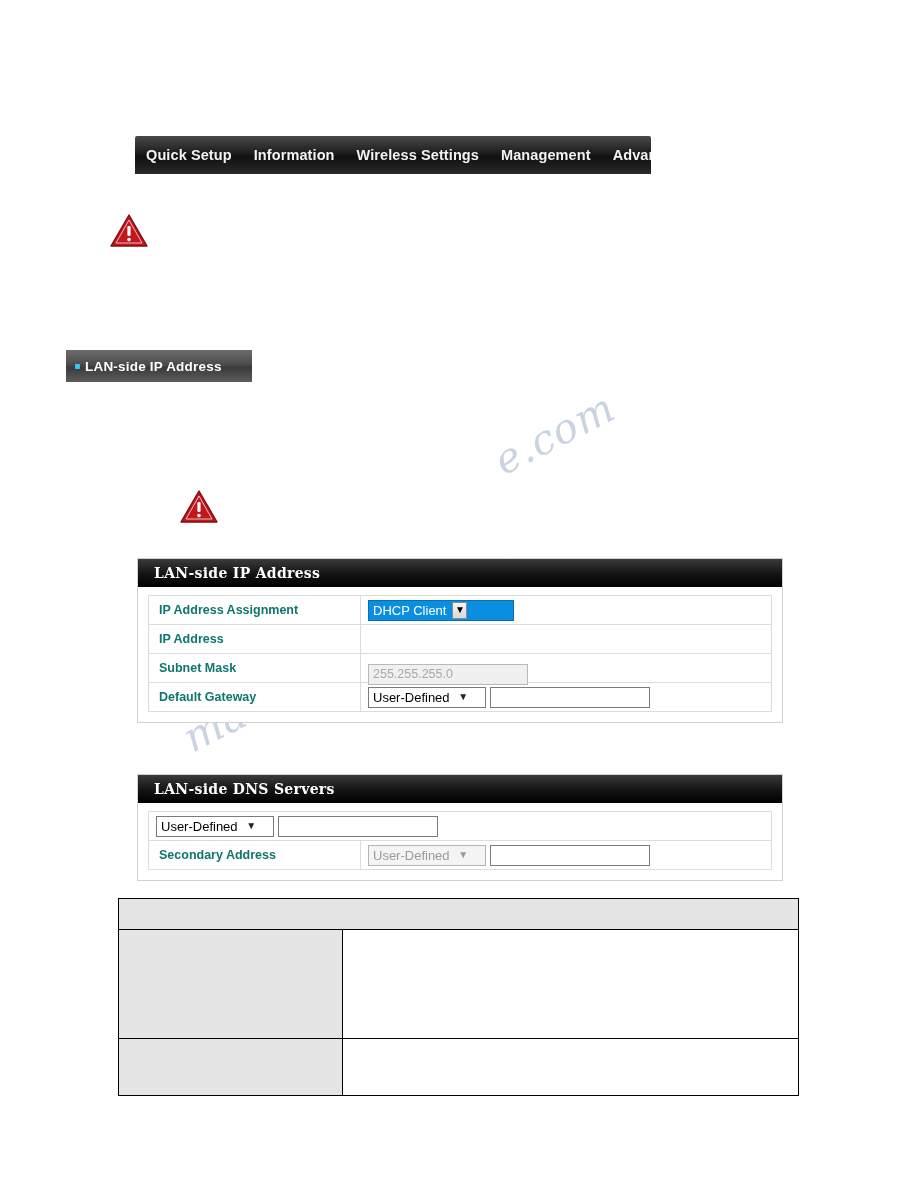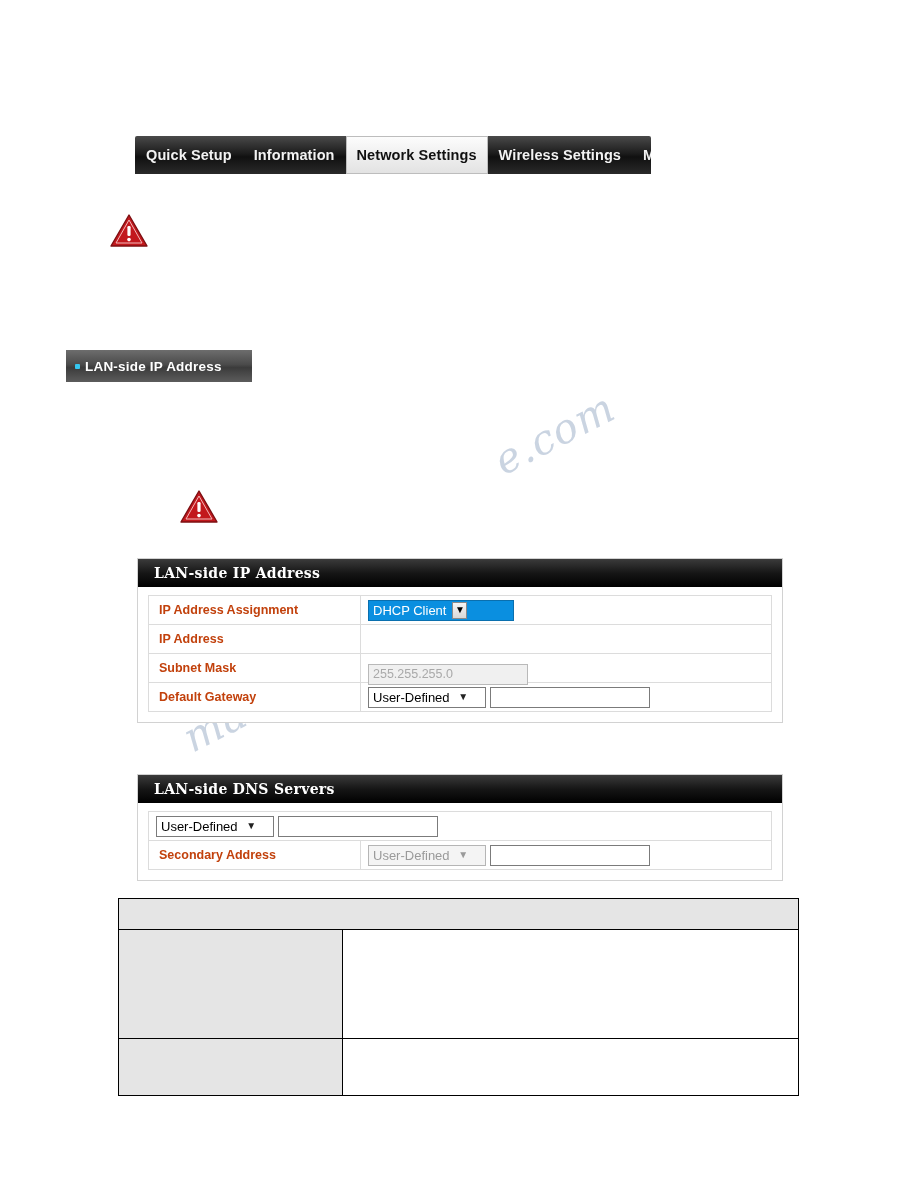--- a/index.html
+++ b/index.html
@@ -140,21 +140,21 @@
     background: #ffffff;
     height: 28px;
   }
   .row.first { border-top: 1px solid #dcdcdc; }
   .row .rlabel {
     width: 212px;
     min-width: 212px;
     padding-left: 10px;
     font-size: 12.5px;
     font-weight: bold;
-    color: #c2410c;
+    color: #0f766e;
     font-family: "Liberation Sans", sans-serif;
     border-right: 1px solid #dcdcdc;
     height: 100%;
     display: flex;
     align-items: center;
     box-sizing: border-box;
   }
   .row .rfield {
     flex: 1;
     padding-left: 7px;
@@ -260,21 +260,20 @@
 <body>
 
 <div class="watermark">
   <span class="wm-1">e.com</span>
   <span class="wm-2">manualzz</span>
 </div>
 
 <div class="navbar">
   <div class="tab">Quick Setup</div>
   <div class="tab">Information</div>
-  <div class="tab active">Network Settings</div>
   <div class="tab">Wireless Settings</div>
   <div class="tab">Management</div>
   <div class="tab">Advanced</div>
 </div>
 
 <div class="warn" style="left:110px; top:214px;">
   <svg width="38" height="34" viewBox="0 0 38 34">
     <polygon points="19,1 37,32 1,32" fill="#c2181d" stroke="#7d0f12" stroke-width="1.4" stroke-linejoin="round"></polygon>
     <polygon points="19,6 32,29 6,29" fill="none" stroke="#f2b9ba" stroke-width="1"></polygon>
     <rect x="17.4" y="12" width="3.2" height="10" rx="1.3" fill="#ffffff"></rect>

